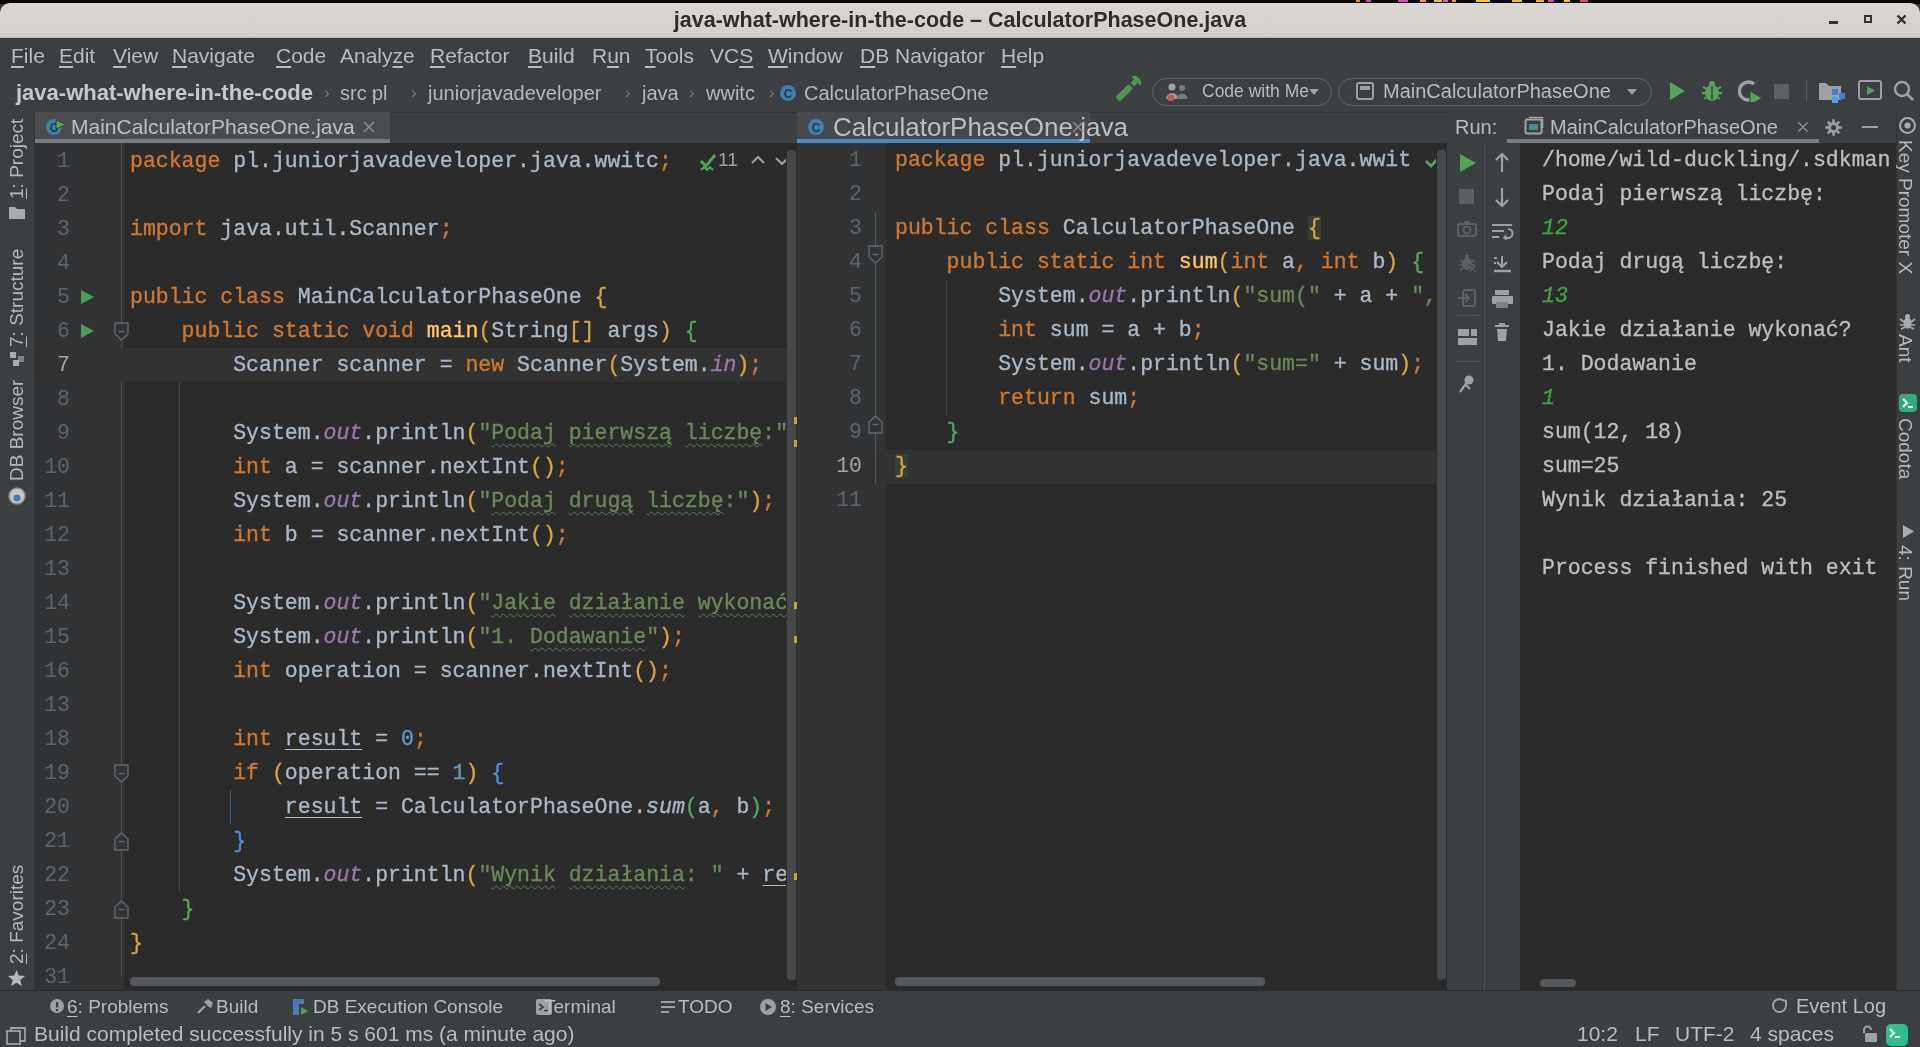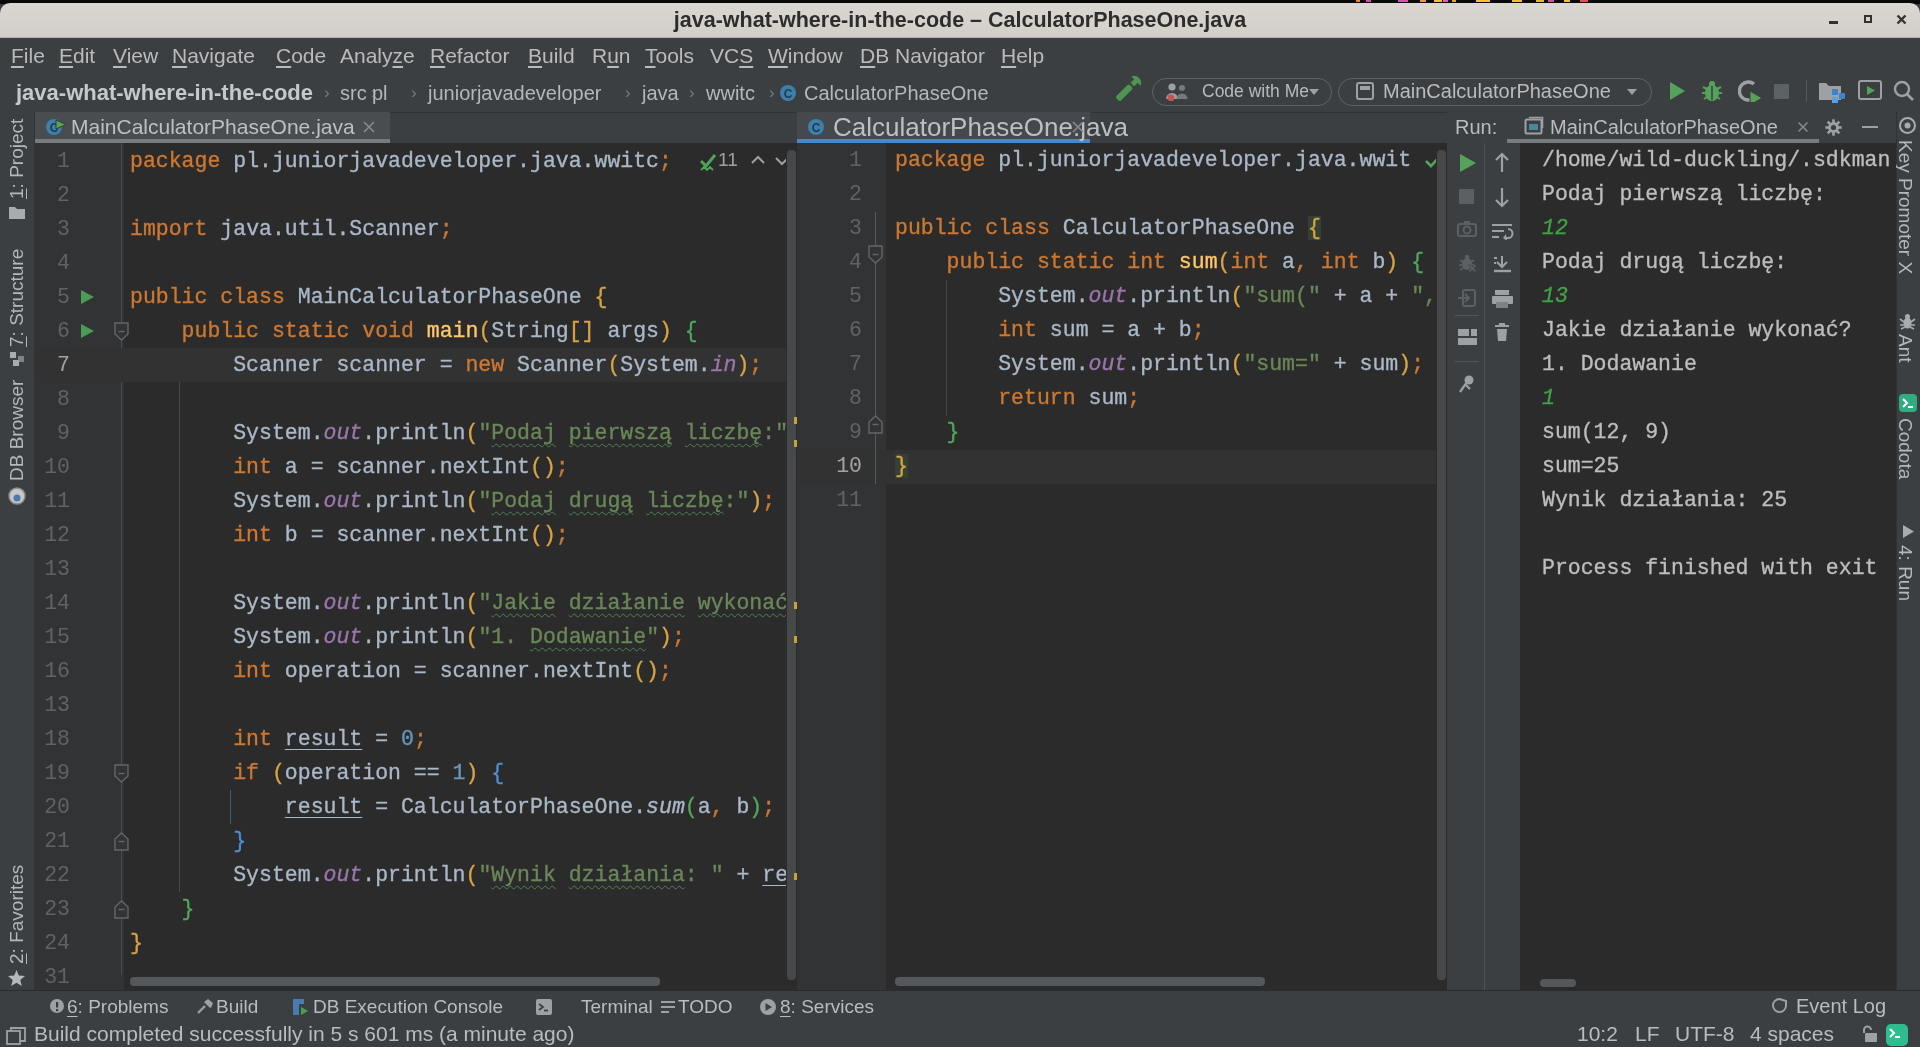--- a/index.html
+++ b/index.html
@@ -410,21 +410,21 @@
         <path d="M4 7 L14 7 L13 19 L5 19 Z" fill="#9da1a4"></path>
       </svg>
       <div class="cl" style="left:95px;top:0px;width:348px;overflow:hidden;color:#bdbdbd">/home/wild-duckling/.sdkman/candidates</div>
       <div class="cl" style="left:95px;top:34px;width:348px;overflow:hidden;color:#bdbdbd">Podaj pierwszą liczbę:</div>
       <div class="cl" style="left:95px;top:68px;width:348px;overflow:hidden;color:#42a246;font-style:italic">12</div>
       <div class="cl" style="left:95px;top:102px;width:348px;overflow:hidden;color:#bdbdbd">Podaj drugą liczbę:</div>
       <div class="cl" style="left:95px;top:136px;width:348px;overflow:hidden;color:#42a246;font-style:italic">13</div>
       <div class="cl" style="left:95px;top:170px;width:348px;overflow:hidden;color:#bdbdbd">Jakie działanie wykonać?</div>
       <div class="cl" style="left:95px;top:204px;width:348px;overflow:hidden;color:#bdbdbd">1. Dodawanie</div>
       <div class="cl" style="left:95px;top:238px;width:348px;overflow:hidden;color:#42a246;font-style:italic">1</div>
-      <div class="cl" style="left:95px;top:272px;width:348px;overflow:hidden;color:#bdbdbd">sum(12, 9)</div>
+      <div class="cl" style="left:95px;top:272px;width:348px;overflow:hidden;color:#bdbdbd">sum(12, 18)</div>
       <div class="cl" style="left:95px;top:306px;width:348px;overflow:hidden;color:#bdbdbd">sum=25</div>
       <div class="cl" style="left:95px;top:340px;width:348px;overflow:hidden;color:#bdbdbd">Wynik działania: 25</div>
       <div class="cl" style="left:95px;top:408px;width:348px;overflow:hidden;color:#bdbdbd">Process finished with exit code 0</div>
       <div class="a" style="left:93px;top:836px;width:36px;height:8px;background:#55585a;border-radius:4px"></div>
     </div>
     <div class="a" style="left:0;top:990px;width:1920px;height:57px;background:#3c3f41;border-top:1px solid #2b2b2b"></div>
     <svg class="a" style="left:50px;top:999px" width="14" height="14">
       <circle cx="7" cy="7" r="7" fill="#9da1a4"></circle>
       <rect x="6" y="3" width="2.2" height="5.5" fill="#3c3f41"></rect>
       <rect x="6" y="10" width="2.2" height="2.2" fill="#3c3f41"></rect>
@@ -438,42 +438,42 @@
     <svg class="a" style="left:291px;top:998px" width="19" height="18">
       <path d="M2 1 L13 1 L13 6 L8 6 L8 17 L2 17 Z" fill="#4a7ab0"></path>
       <path d="M10 9 L17 13 L10 17 Z" fill="#4ca24c"></path>
     </svg>
     <div class="a" style="left:313px;top:991px;height:31px;line-height:31px;font-size:19px;color:#b7bcbf">DB Execution Console</div>
     <svg class="a" style="left:535px;top:998px" width="18" height="18">
       <rect x="1" y="1" width="16" height="16" rx="2" fill="#9da1a4"></rect>
       <path d="M4 6 L8 9 L4 12" stroke="#3c3f41" stroke-width="1.8" fill="none"></path>
       <path d="M9 12.5 L13 12.5" stroke="#3c3f41" stroke-width="1.8"></path>
     </svg>
-    <div class="a" style="left:581px;top:991px;height:31px;line-height:31px;font-size:19px;color:#b7bcbf">Terminal</div>
+    <div class="a" style="left:544px;top:991px;height:31px;line-height:31px;font-size:19px;color:#b7bcbf">Terminal</div>
     <svg class="a" style="left:659px;top:998px" width="18" height="18">
       <path d="M2 4 L16 4 M2 9 L16 9 M2 14 L10 14" stroke="#9da1a4" stroke-width="2.2"></path>
     </svg>
     <div class="a" style="left:678px;top:991px;height:31px;line-height:31px;font-size:19px;color:#b7bcbf">TODO</div>
     <svg class="a" style="left:759px;top:998px" width="18" height="18">
       <circle cx="9" cy="9" r="8" fill="#9da1a4"></circle>
       <path d="M6.5 5 L13 9 L6.5 13 Z" fill="#3c3f41"></path>
     </svg>
     <div class="a" style="left:780px;top:991px;height:31px;line-height:31px;font-size:19px;color:#b7bcbf"><span class="mn">8</span>: Services</div>
     <svg class="a" style="left:1770px;top:997px" width="19" height="19">
       <path d="M9.5 2 a6.5 6.5 0 1 0 6.5 6.5 L16 4 Z" fill="none" stroke="#9da1a4" stroke-width="2"></path>
     </svg>
     <div class="a" style="left:1796px;top:991px;height:31px;line-height:31px;font-size:20px;color:#b7bcbf">Event Log</div>
     <svg class="a" style="left:6px;top:1027px" width="20" height="18">
       <rect x="1" y="4" width="13" height="13" fill="none" stroke="#9da1a4" stroke-width="1.8"></rect>
       <path d="M5 4 L5 1 L19 1 L19 14 L14 14" fill="none" stroke="#9da1a4" stroke-width="1.8"></path>
     </svg>
     <div class="a" style="left:34px;top:1021px;height:26px;line-height:26px;font-size:21px;color:#b7bcbf">Build completed successfully in 5 s 601 ms (a minute ago)</div>
     <div class="a" style="left:1577px;top:1021px;height:26px;line-height:26px;font-size:21px;color:#b7bcbf">10:2</div>
     <div class="a" style="left:1635px;top:1021px;height:26px;line-height:26px;font-size:21px;color:#b7bcbf">LF</div>
-    <div class="a" style="left:1675px;top:1021px;height:26px;line-height:26px;font-size:21px;color:#b7bcbf">UTF-8</div>
+    <div class="a" style="left:1675px;top:1021px;height:26px;line-height:26px;font-size:21px;color:#b7bcbf">UTF-2</div>
     <div class="a" style="left:1750px;top:1021px;height:26px;line-height:26px;font-size:21px;color:#b7bcbf">4 spaces</div>
     <svg class="a" style="left:1861px;top:1025px" width="17" height="18">
       <rect x="4" y="8" width="12" height="9" rx="1" fill="#9da1a4"></rect>
       <path d="M3 8 L3 5 a3.5 3.5 0 0 1 7 0" fill="none" stroke="#9da1a4" stroke-width="2"></path>
     </svg>
     <svg class="a" style="left:1886px;top:1024px" width="22" height="22">
       <rect x="0" y="0" width="22" height="22" rx="5" fill="#2fbd8f"></rect>
       <path d="M4 5 L8 9 L4 13" stroke="#fff" stroke-width="2" fill="none"></path>
       <path d="M9 13 L14 13" stroke="#fff" stroke-width="2"></path>
     </svg>

